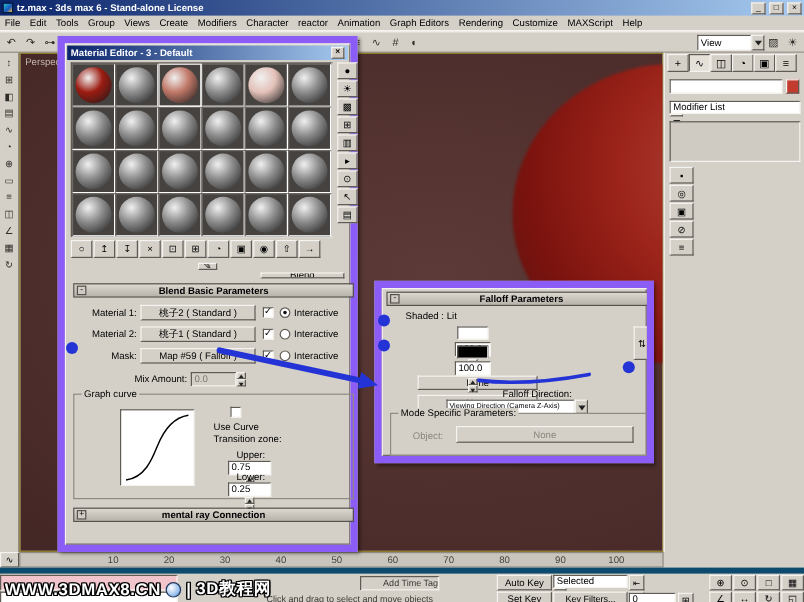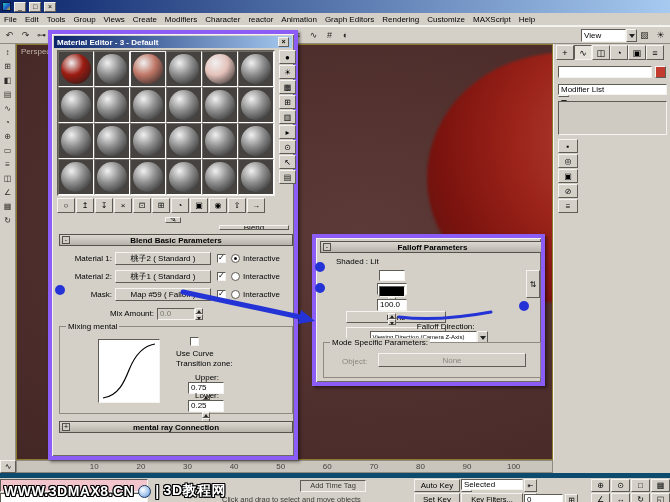--- a/index.html
+++ b/index.html
@@ -51,21 +51,21 @@
   .left-toolbar{position:absolute;left:0;top:44px;width:16px;height:416px;display:flex;flex-direction:column;
                 align-items:center;padding-top:2px;gap:2px;border-right:1px solid #8f8b83;}
   .ltool{width:13px;height:12px;display:flex;align-items:center;justify-content:center;font-size:8px;color:#2e2c28;}
 
   .viewport{position:absolute;left:16px;top:44px;width:537px;height:416px;overflow:hidden;border:1px solid #8c7b2a;
             background:radial-gradient(130% 110% at 65% 45%, #5c3a37 0%, #4a2b29 55%, #35201f 100%);}
   .viewport-label{position:absolute;left:4px;top:2px;color:#c2b6aa;}
   .sphere-blob{position:absolute;left:410px;top:8px;width:270px;height:250px;border-radius:50%;filter:blur(1.5px);
             background:radial-gradient(circle at 70% 35%, #b3493b 0%, #9c241a 40%, #7c130e 70%, #531210 100%);}
 
-  .window{position:absolute;background:var(--ui-gray,#d4d0c8);border:4px solid #8b5cf6;
+  .window{position:absolute;background:var(--ui-gray,#d4d0c8);border:6px solid #8b5cf6;
           box-shadow:inset 1px 1px 0 #f5f3ef, inset -1px -1px 0 #6e6a64, 2px 2px 3px rgba(0,0,0,.45);}
   .mat-editor{left:48px;top:30px;width:250px;height:430px;z-index:10;}
   .falloff{left:312px;top:234px;width:233px;height:152px;z-index:12;overflow:hidden;}
   .win-titlebar{position:absolute;left:2px;top:2px;right:2px;height:12px;display:flex;align-items:center;gap:2px;
           padding:0 3px;color:#fff;font-weight:bold;
           background:linear-gradient(90deg,var(--titlebar-start,#0a246a),var(--titlebar-end,#a6caf0));}
   .win-close{margin-left:auto;width:11px;height:10px;font-size:7px;line-height:7px;text-align:center;color:#000;
           border:1px solid;border-color:#f5f3ef #5f5b55 #5f5b55 #f5f3ef;background:var(--ui-gray,#d4d0c8);}
   .slot-grid{position:absolute;left:5px;top:16px;display:grid;grid-template-columns:repeat(6,36px);grid-auto-rows:36px;
           border:1px solid;border-color:#5f5b55 #f5f3ef #f5f3ef #5f5b55;background:#9a968e;}
@@ -109,20 +109,21 @@
   .anno-fill{fill:var(--annotation,#2433d6);}
   .anno-line{stroke:var(--annotation,#2433d6);fill:none;stroke-linecap:round;}
 </style>
 </head>
 <body>
 
 <div id="app">
 
   <div class="titlebar">
     <span class="app-icon"></span>
+    <span class="title">tz.max - 3ds max 6 - Stand-alone License</span>
     <span class="winbtn">_</span>
     <span class="winbtn">□</span>
     <span class="winbtn">×</span>
   </div>
 
   <div class="menubar">
 
   <span class="menu-item">File</span>
       <span class="menu-item">Edit</span>
       <span class="menu-item">Tools</span>
@@ -244,21 +245,21 @@
 
   <div class="statusbar">
     <div class="inset abs" style="left:0;top:1px;width:148px;height:13px;background:#f2c4cc;"></div>
     <div class="inset abs" style="left:0;top:15px;width:148px;height:13px;background:#ffffff;"></div>
     <div class="watermark">
       <span class="wm-text">WWW.3DMAX8.CN</span>
       <span class="wm-logo"></span>
       <span class="wm-text">|</span>
       <span class="wm-text">3D教程网</span>
     </div>
-    <div class="inset abs" style="left:300px;top:2px;width:66px;height:12px;text-align:center;line-height:10px;color:#3c3a36;font-size:7.5px;">Add Time Tag</div>
+    <div class="inset abs" style="left:300px;top:2px;width:66px;height:12px;text-align:right;line-height:10px;color:#3c3a36;font-size:7.5px;">Add Time Tag</div>
     <span class="prompt abs" style="left:222px;top:17px;">Click and drag to select and move objects</span>
 
     <span class="btn abs" style="left:414px;top:1px;width:46px;height:13px;">Auto Key</span>
     <div class="combo abs" style="left:461px;top:1px;width:62px;height:13px;">
       <span class="combo-text">Selected</span>
       <span class="combo-btn"></span>
     </div>
     <span class="btn abs" style="left:414px;top:15px;width:46px;height:13px;">Set Key</span>
     <span class="btn abs" style="left:461px;top:15px;width:62px;height:13px;font-size:7.5px;">Key Filters...</span>
 
@@ -430,21 +431,21 @@
     <div class="prow" style="left:5px;top:273px;">
       <span class="plabel" style="width:100px;">Mix Amount:</span>
       <span class="tfield dis" style="width:38px;height:12px;">0.0</span>
       <span class="spin" style="height:12px;">
           <b class="up"></b>
           <b class="dn"></b>
         </span>
     </div>
 
     <div class="group" style="left:7px;top:292px;width:234px;height:88px;">
-      <span class="group-title">Mixing mental</span>
+      <span class="group-title">Graph curve</span>
       <div class="curve-box" style="left:38px;top:12px;width:62px;height:64px;">
         <svg width="60" height="62">
           <path d="M4,58 C20,56 26,40 30,30 C34,20 42,6 56,4" stroke="#000" stroke-width="1.2" fill="none"></path>
         </svg>
       </div>
       <div class="abs" style="left:116px;top:10px;display:flex;gap:3px;align-items:center;">
         <span class="chk"></span>
         <span>Use Curve</span>
       </div>
       <span class="abs" style="left:116px;top:32px;">Transition zone:</span>

